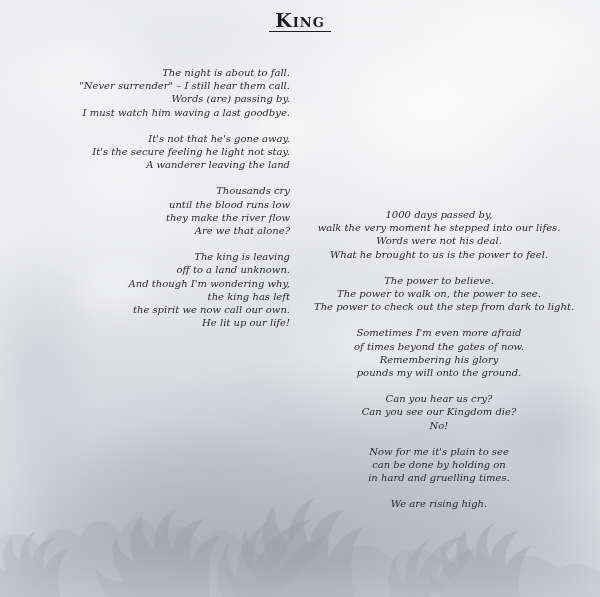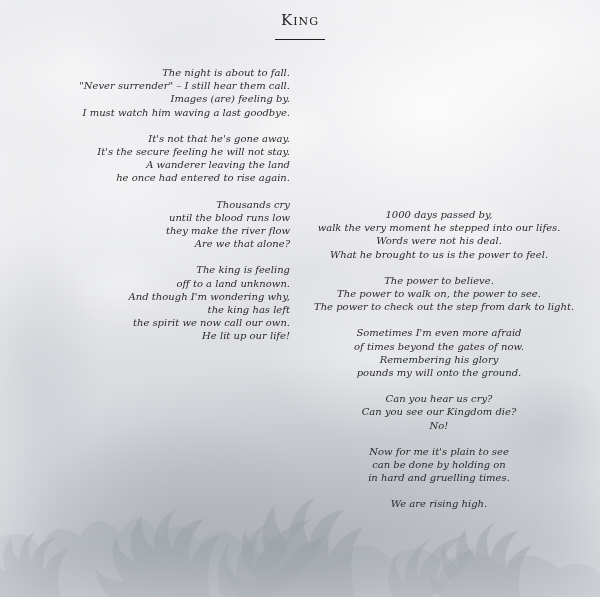--- a/index.html
+++ b/index.html
@@ -68,25 +68,25 @@
     position: absolute;
     top: 10px;
     left: 0;
     right: 0;
     text-align: center;
   }
   .title {
     display: inline-block;
     font-family: "DejaVu Serif", serif;
     font-variant: small-caps;
-    font-weight: normal;
-    font-size: 15px;
+    font-weight: bold;
+    font-size: 19px;
     letter-spacing: 1px;
     color: #1d1d1f;
-    padding: 0 6px 10px 6px;
+    padding: 0 6px 0 6px;
     border-bottom: 1.5px solid #1d1d1f;
     line-height: 1.1;
   }
 
   
   .col {
     position: absolute;
     font-family: "DejaVu Serif", serif;
     font-size: 10px;
     line-height: 13.2px;
@@ -141,37 +141,36 @@
   <div class="vignette"></div>
 
   <div class="title-wrap">
     <span class="title">King</span>
   </div>
 
   <div class="col col-left">
     <div class="stanza">
       <div class="line">The night is about to fall.</div>
       <div class="line">"Never surrender" – I still hear them call.</div>
-      <div class="line">Images (are) feeling by.</div>
+      <div class="line">Words (are) passing by.</div>
       <div class="line">I must watch him waving a last goodbye.</div>
     </div>
     <div class="stanza">
       <div class="line">It's not that he's gone away.</div>
-      <div class="line">It's the secure feeling he will not stay.</div>
+      <div class="line">It's the secure feeling he light not stay.</div>
       <div class="line">A wanderer leaving the land</div>
-      <div class="line">he once had entered to rise again.</div>
     </div>
     <div class="stanza">
       <div class="line">Thousands cry</div>
       <div class="line">until the blood runs low</div>
       <div class="line">they make the river flow</div>
       <div class="line">Are we that alone?</div>
     </div>
     <div class="stanza">
-      <div class="line">The king is feeling</div>
+      <div class="line">The king is leaving</div>
       <div class="line">off to a land unknown.</div>
       <div class="line">And though I'm wondering why,</div>
       <div class="line">the king has left</div>
       <div class="line">the spirit we now call our own.</div>
       <div class="line">He lit up our life!</div>
     </div>
   </div>
 
   <div class="col col-right">
     <div class="stanza">

